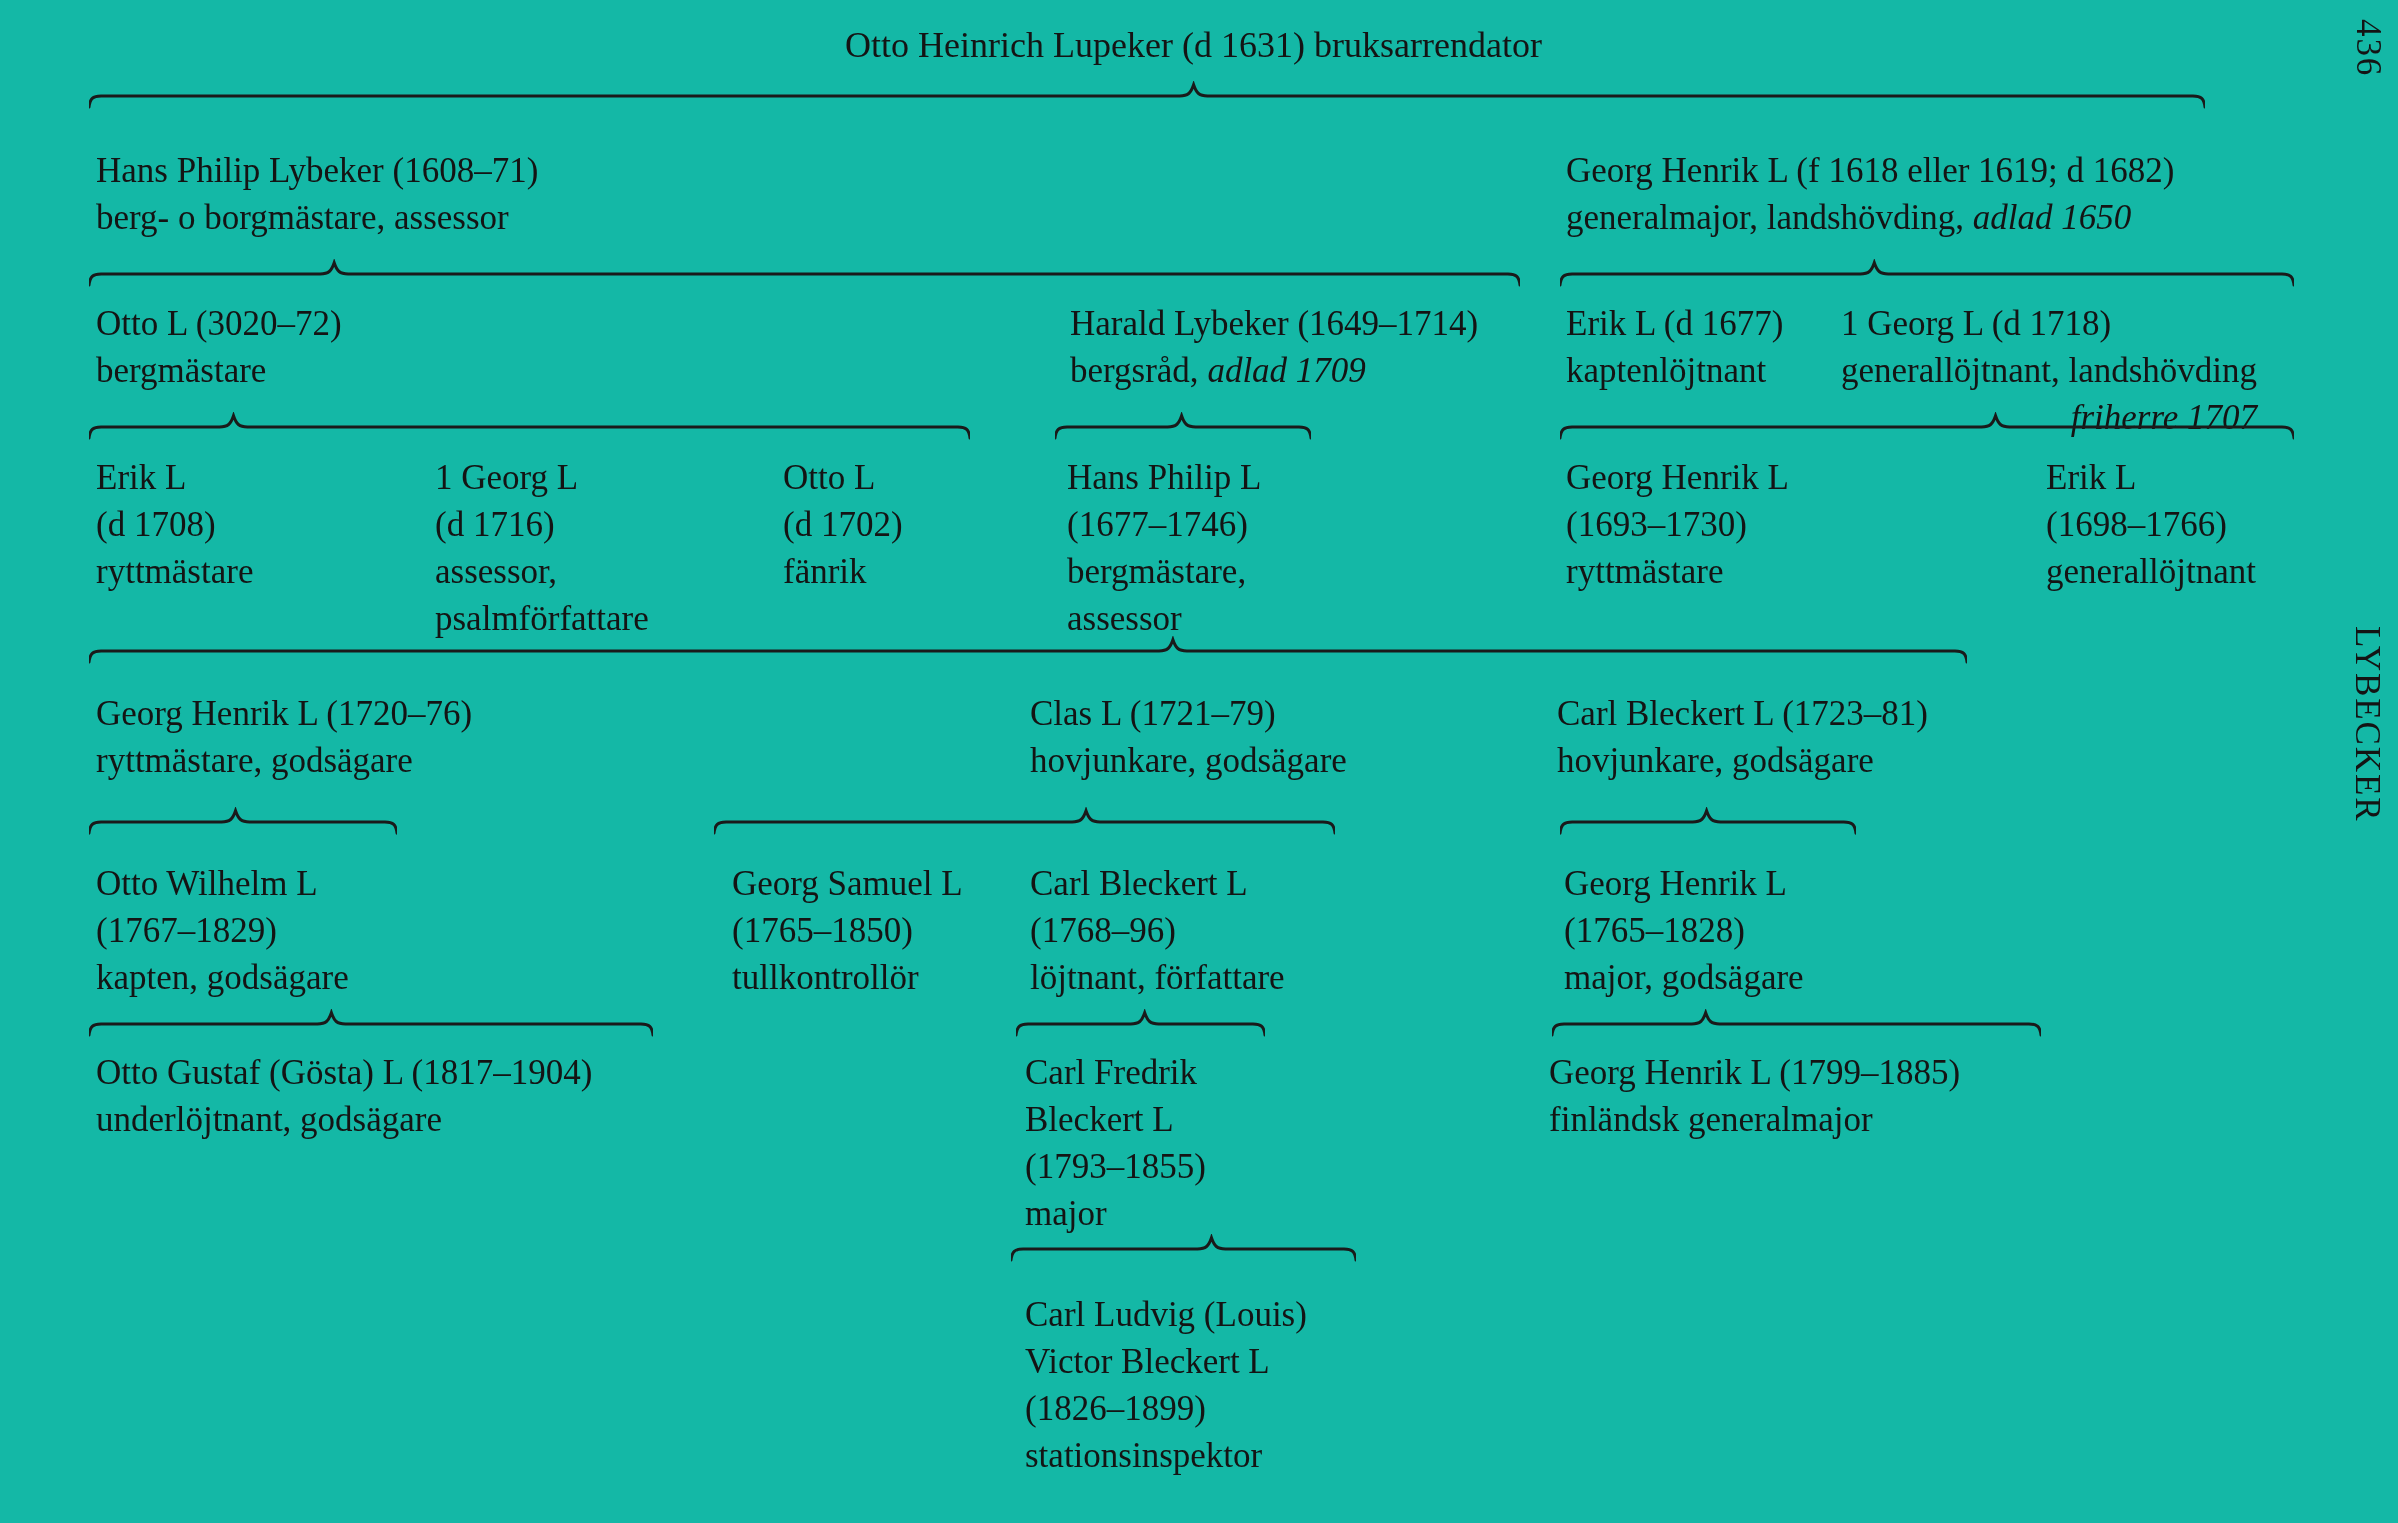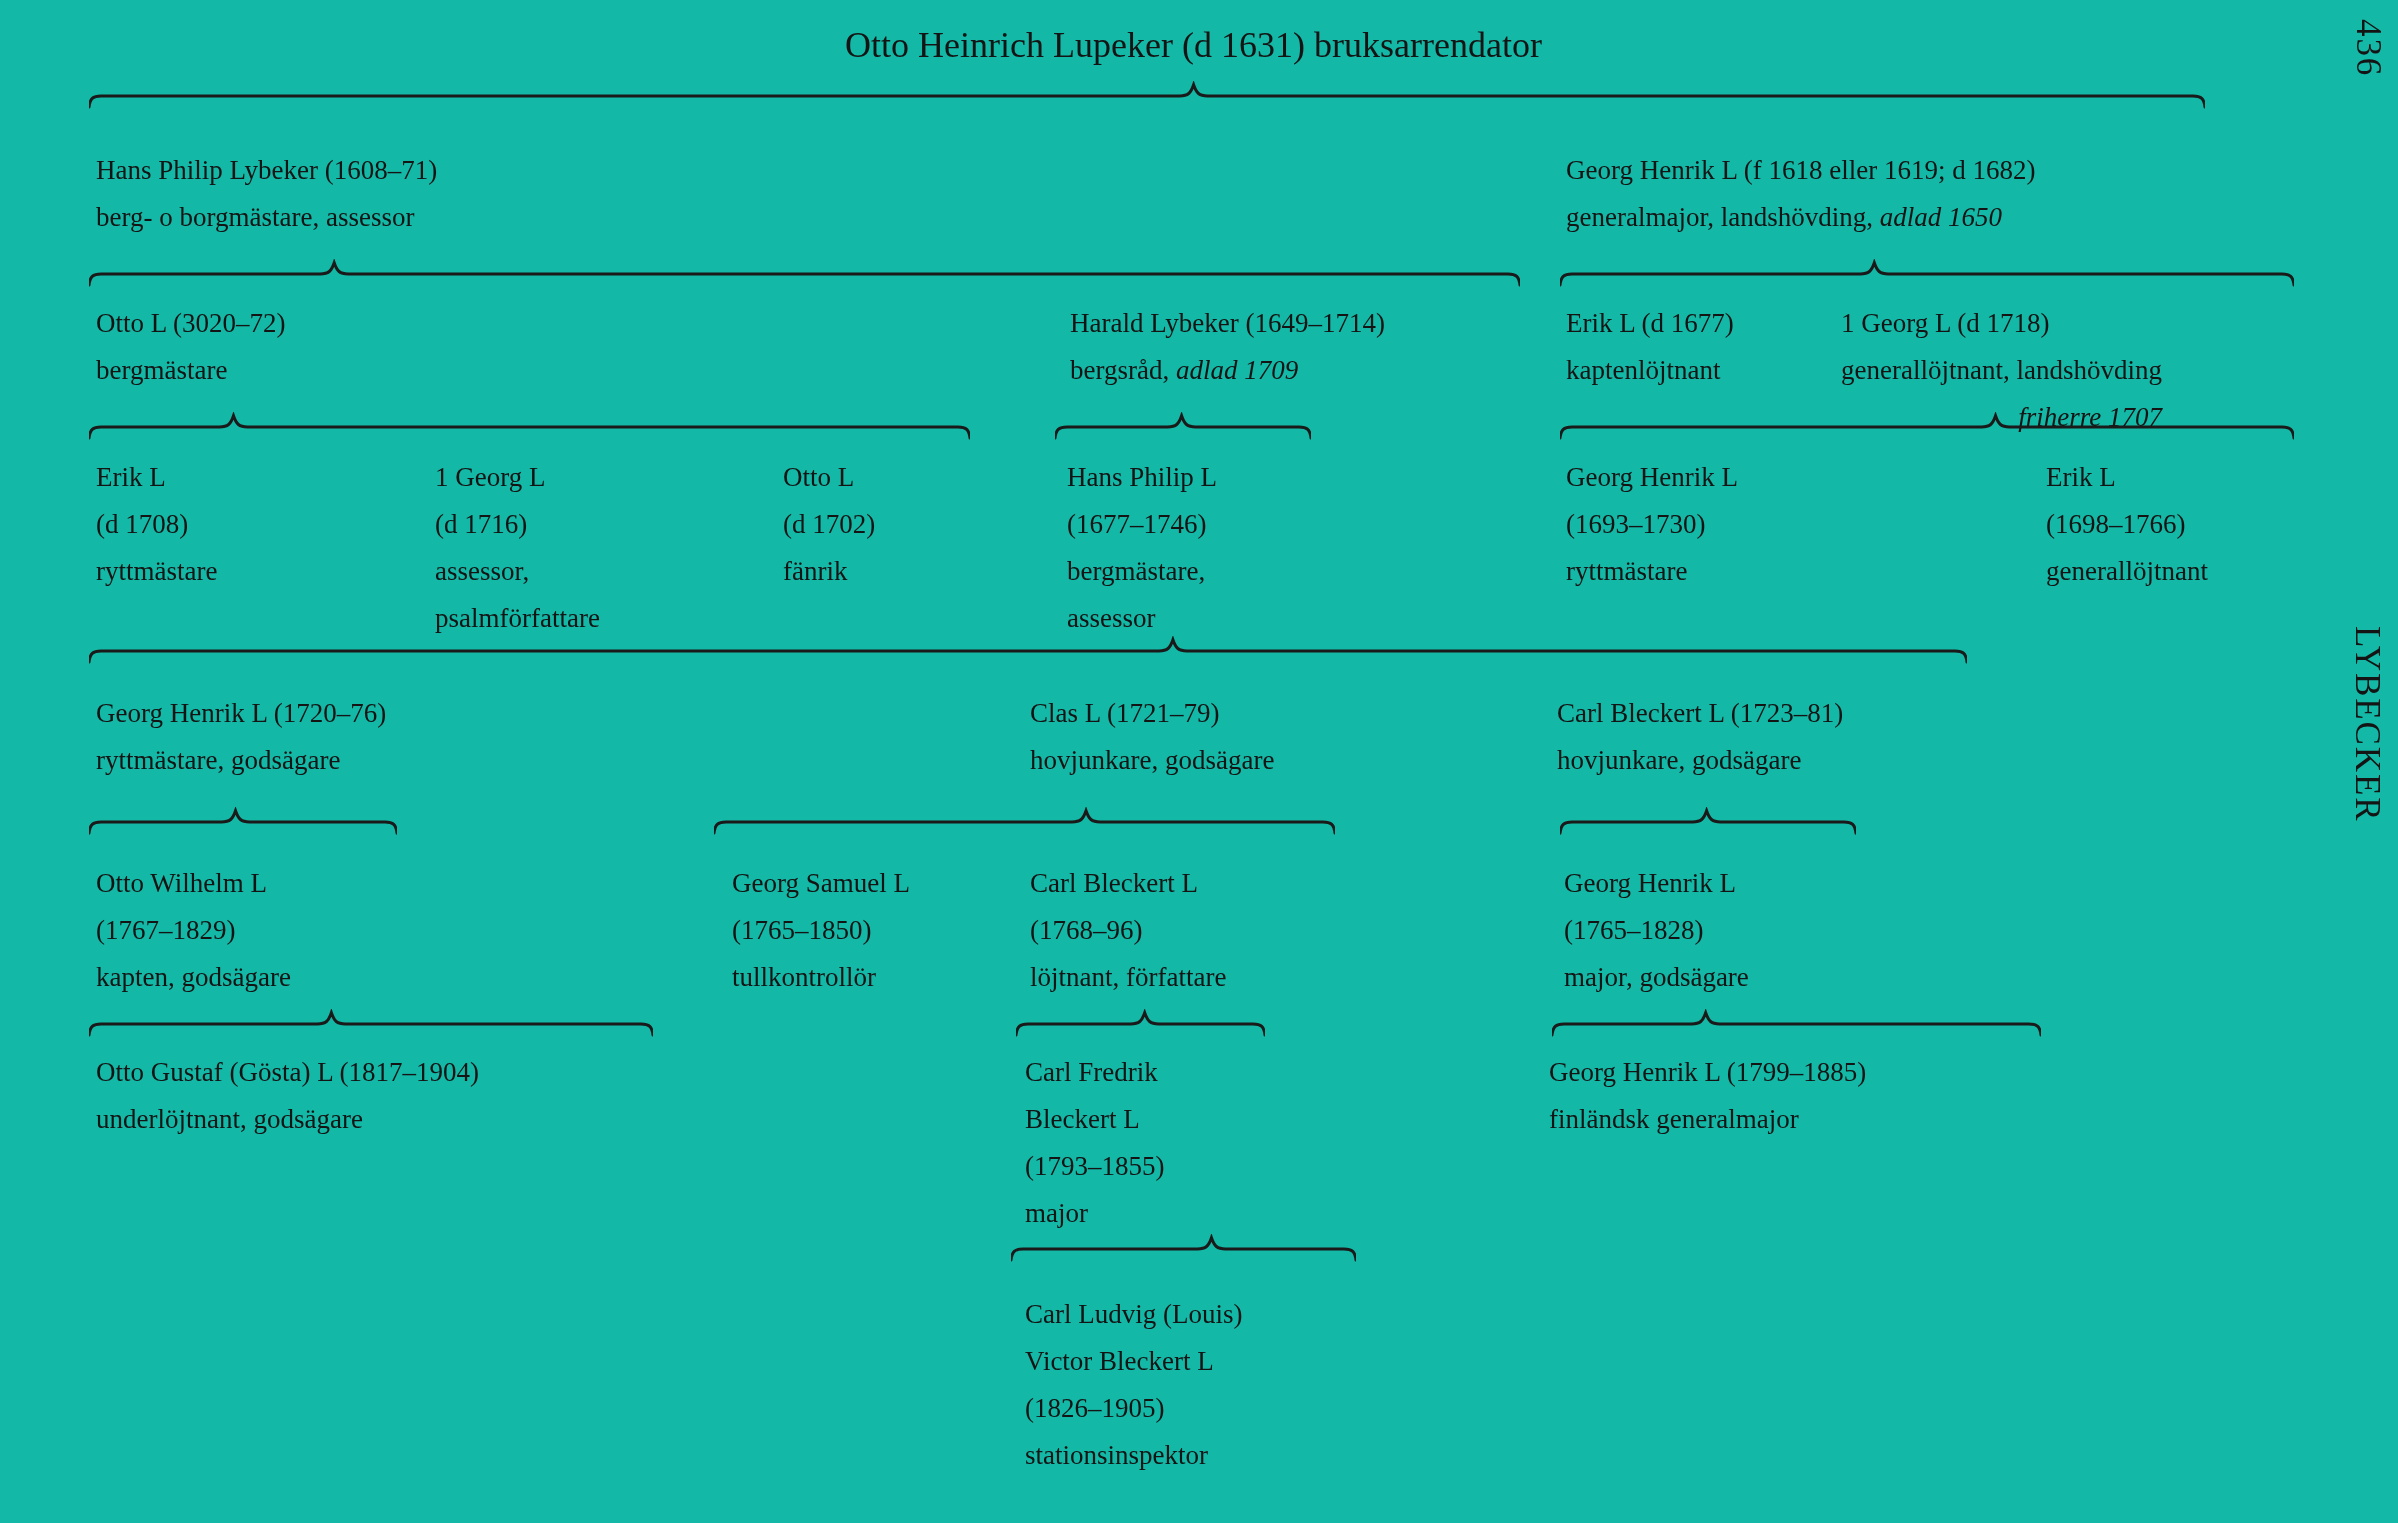--- a/index.html
+++ b/index.html
@@ -9,21 +9,21 @@
     background:#14b8a6;
     font-family:"Liberation Serif","DejaVu Serif",serif;
     color:#141414;
     overflow:hidden;
   }
   .title{
     position:absolute;left:0;top:24px;width:2387px;
     text-align:center;font-size:36px;line-height:43px;white-space:nowrap;
   }
   .person{
-    position:absolute;font-size:27px;line-height:47px;white-space:nowrap;
+    position:absolute;font-size:35px;line-height:47px;white-space:nowrap;
   }
   .ln{height:47px;}
   .italic{font-style:italic;text-align:right;}
   .brace{position:absolute;}
   .brace path{fill:none;stroke:#1a1a1a;stroke-width:3.2;stroke-linecap:round;}
   .margin-rot{
     position:absolute;font-size:35px;line-height:39px;white-space:nowrap;
     transform:rotate(90deg);transform-origin:top left;letter-spacing:1.9px;
   }
 </style>
@@ -141,21 +141,21 @@
     <div class="ln">major</div>
   </div>
   <div class="person" style="left:1549px;top:1049px">
     <div class="ln">Georg Henrik L (1799–1885)</div>
     <div class="ln">finländsk generalmajor</div>
   </div>
 
   <div class="person" style="left:1025px;top:1291px">
     <div class="ln">Carl Ludvig (Louis)</div>
     <div class="ln">Victor Bleckert L</div>
-    <div class="ln">(1826–1905)</div>
+    <div class="ln">(1826–1899)</div>
     <div class="ln">stationsinspektor</div>
   </div>
 
   <div class="margin-rot" style="left:2388px;top:18.6px">436</div>
   <div class="margin-rot" style="left:2387px;top:626px">LYBECKER</div>
 
 <svg width="2116" height="28" viewBox="0 0 2270 30" class="brace" style="left: 89px; top: 81px;">
       <path d="M 0,28 C 1,19 4,16 13,16 L 1170,16 C 1179,16 1182,13 1185,4 C 1188,13 1191,16 1200,16 L 2257,16 C 2266,16 2269,19 2270,28"></path>
     </svg>
     <svg width="1431" height="28" viewBox="0 0 1535 30" class="brace" style="left: 89px; top: 259px;">

